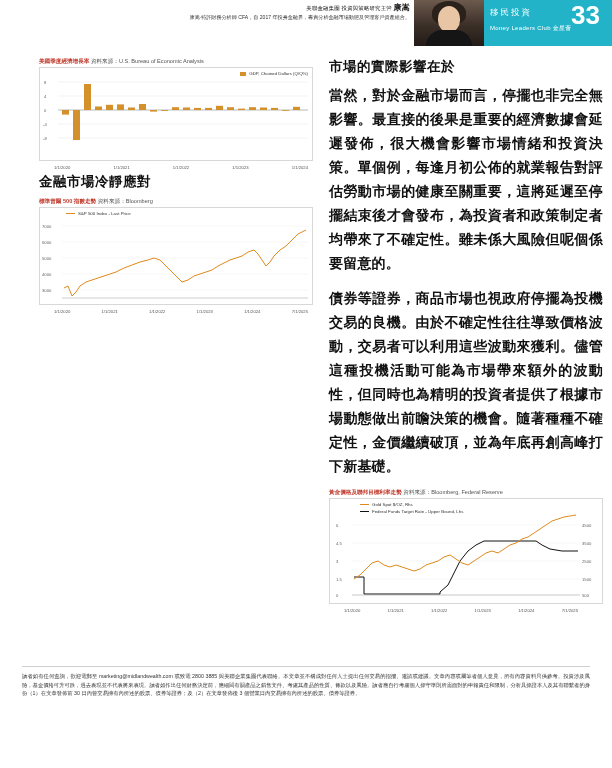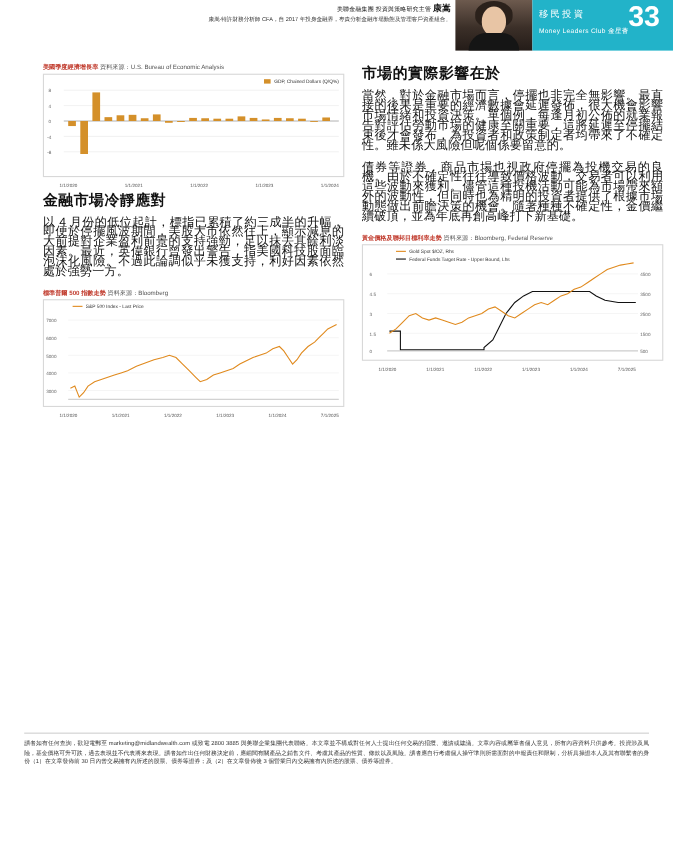--- a/index.html
+++ b/index.html
@@ -55,22 +55,22 @@
   
   .col{
     position:absolute;top:58px;width:274px;
   }
   .col-left{left:39px;}
   .col-right{left:316px;margin-left:13px;}
   h2.sec{
     font-size:13.5px;font-weight:bold;margin:0 0 7px 0;letter-spacing:.5px;
   }
   p.body{
-    font-size:11px;line-height:9px;margin:0 0 11px 0;text-align:justify;
-    letter-spacing:.2px;color:#111;
+    font-size:14px;line-height:24px;margin:0 0 11px 0;text-align:justify;
+    letter-spacing:.2px;color:#111;font-weight:bold;
   }
   
   .chart-box{margin:0 0 12px 0;}
   .chart-title{
     font-size:5.6px;color:#c0392b;font-weight:bold;margin-bottom:1px;
   }
   .chart-title .src{color:#555;font-weight:normal;}
   .chart-frame{
     position:relative;border:1px solid #d8d8d8;background:#fff;
   }
@@ -178,21 +178,20 @@
         <span>1/1/2020</span>
         <span>1/1/2021</span>
         <span>1/1/2022</span>
         <span>1/1/2023</span>
         <span>1/1/2024</span>
       </div>
     </div>
   </div>
 
   <h2 class="sec">金融市場冷靜應對</h2>
-  <p class="body">以 4 月份的低位起計，標指已累積了約三成半的升幅，即便於停擺風波期間，美股大市依然往上，顯示減息的大前提對企業盈利前景的支持強勁，足以抹去其餘利淡因素。最近，英偉銀行曾發出警告，指美國科技股面臨泡沫化風險。不過此論調似乎未獲支持，利好因素依然處於強勢一方。</p>
 
   <div class="chart-box">
     <div class="chart-title">
       <span>標準普爾 500 指數走勢</span>
       <span class="src">資料來源：Bloomberg</span>
     </div>
     <div class="chart-frame" style="height:96px;">
       <div class="legend l2" style="left:26px;top:2px;">
         <div class="row">
             <span class="line orange"></span>

